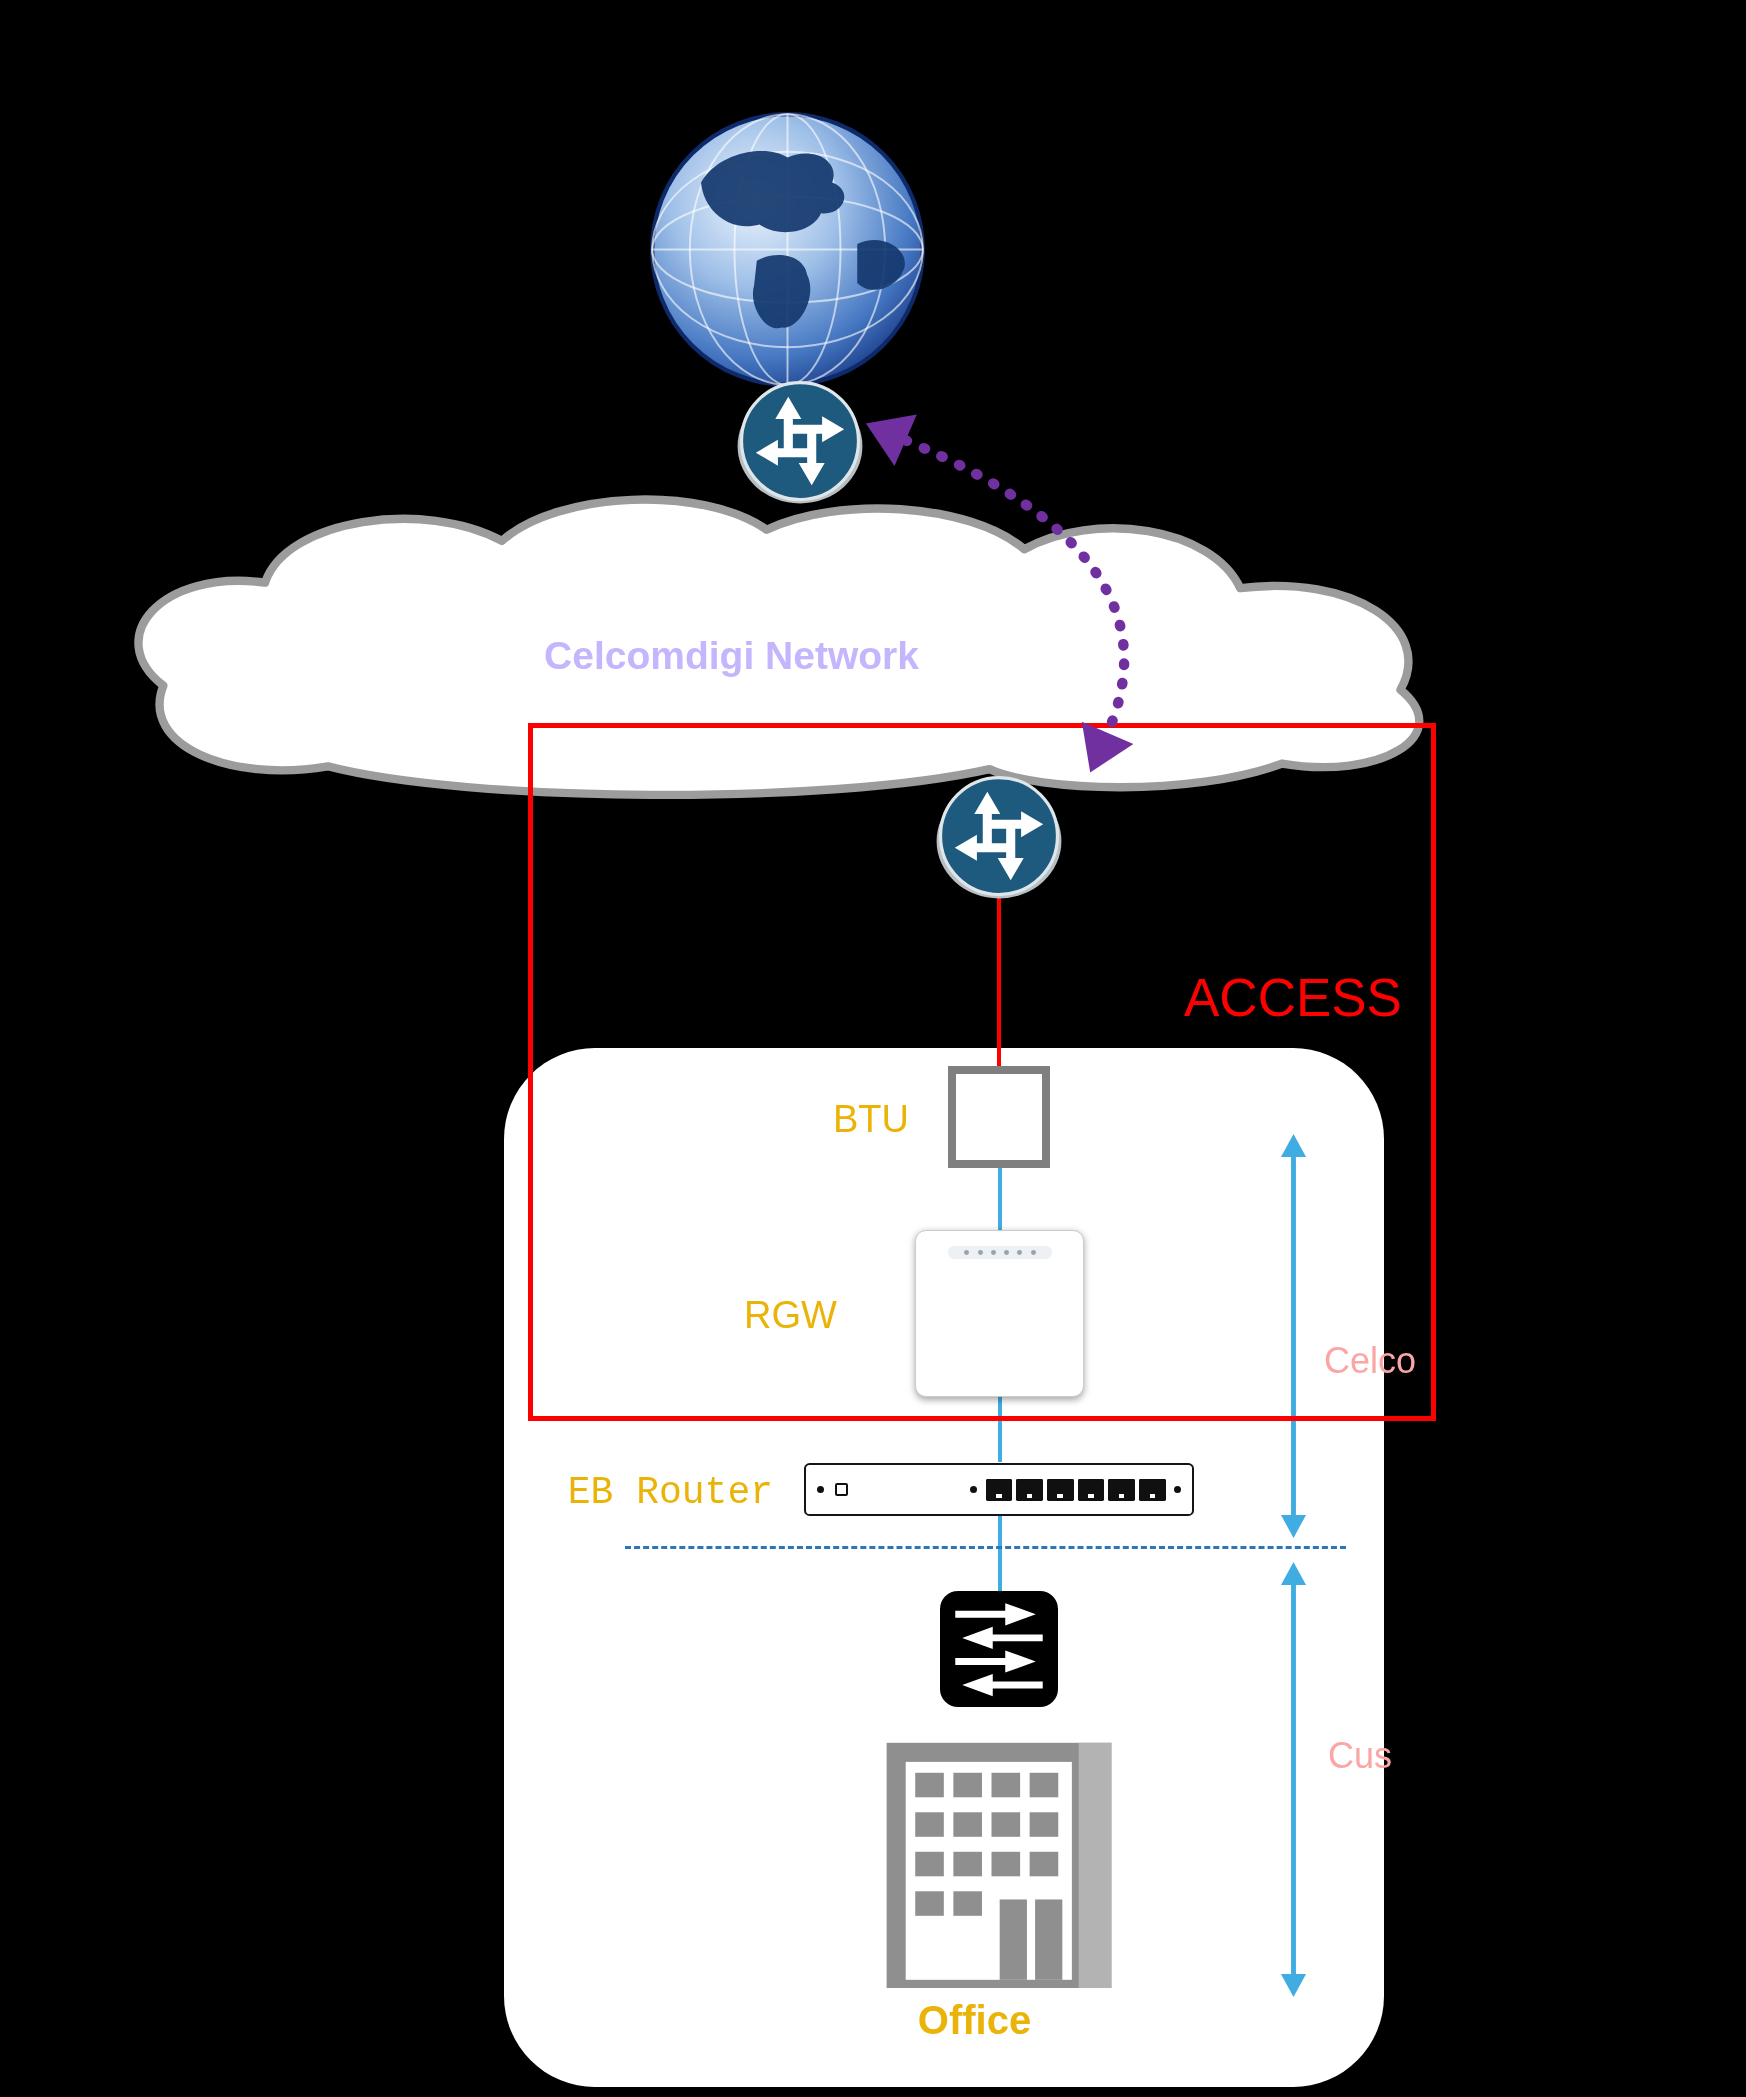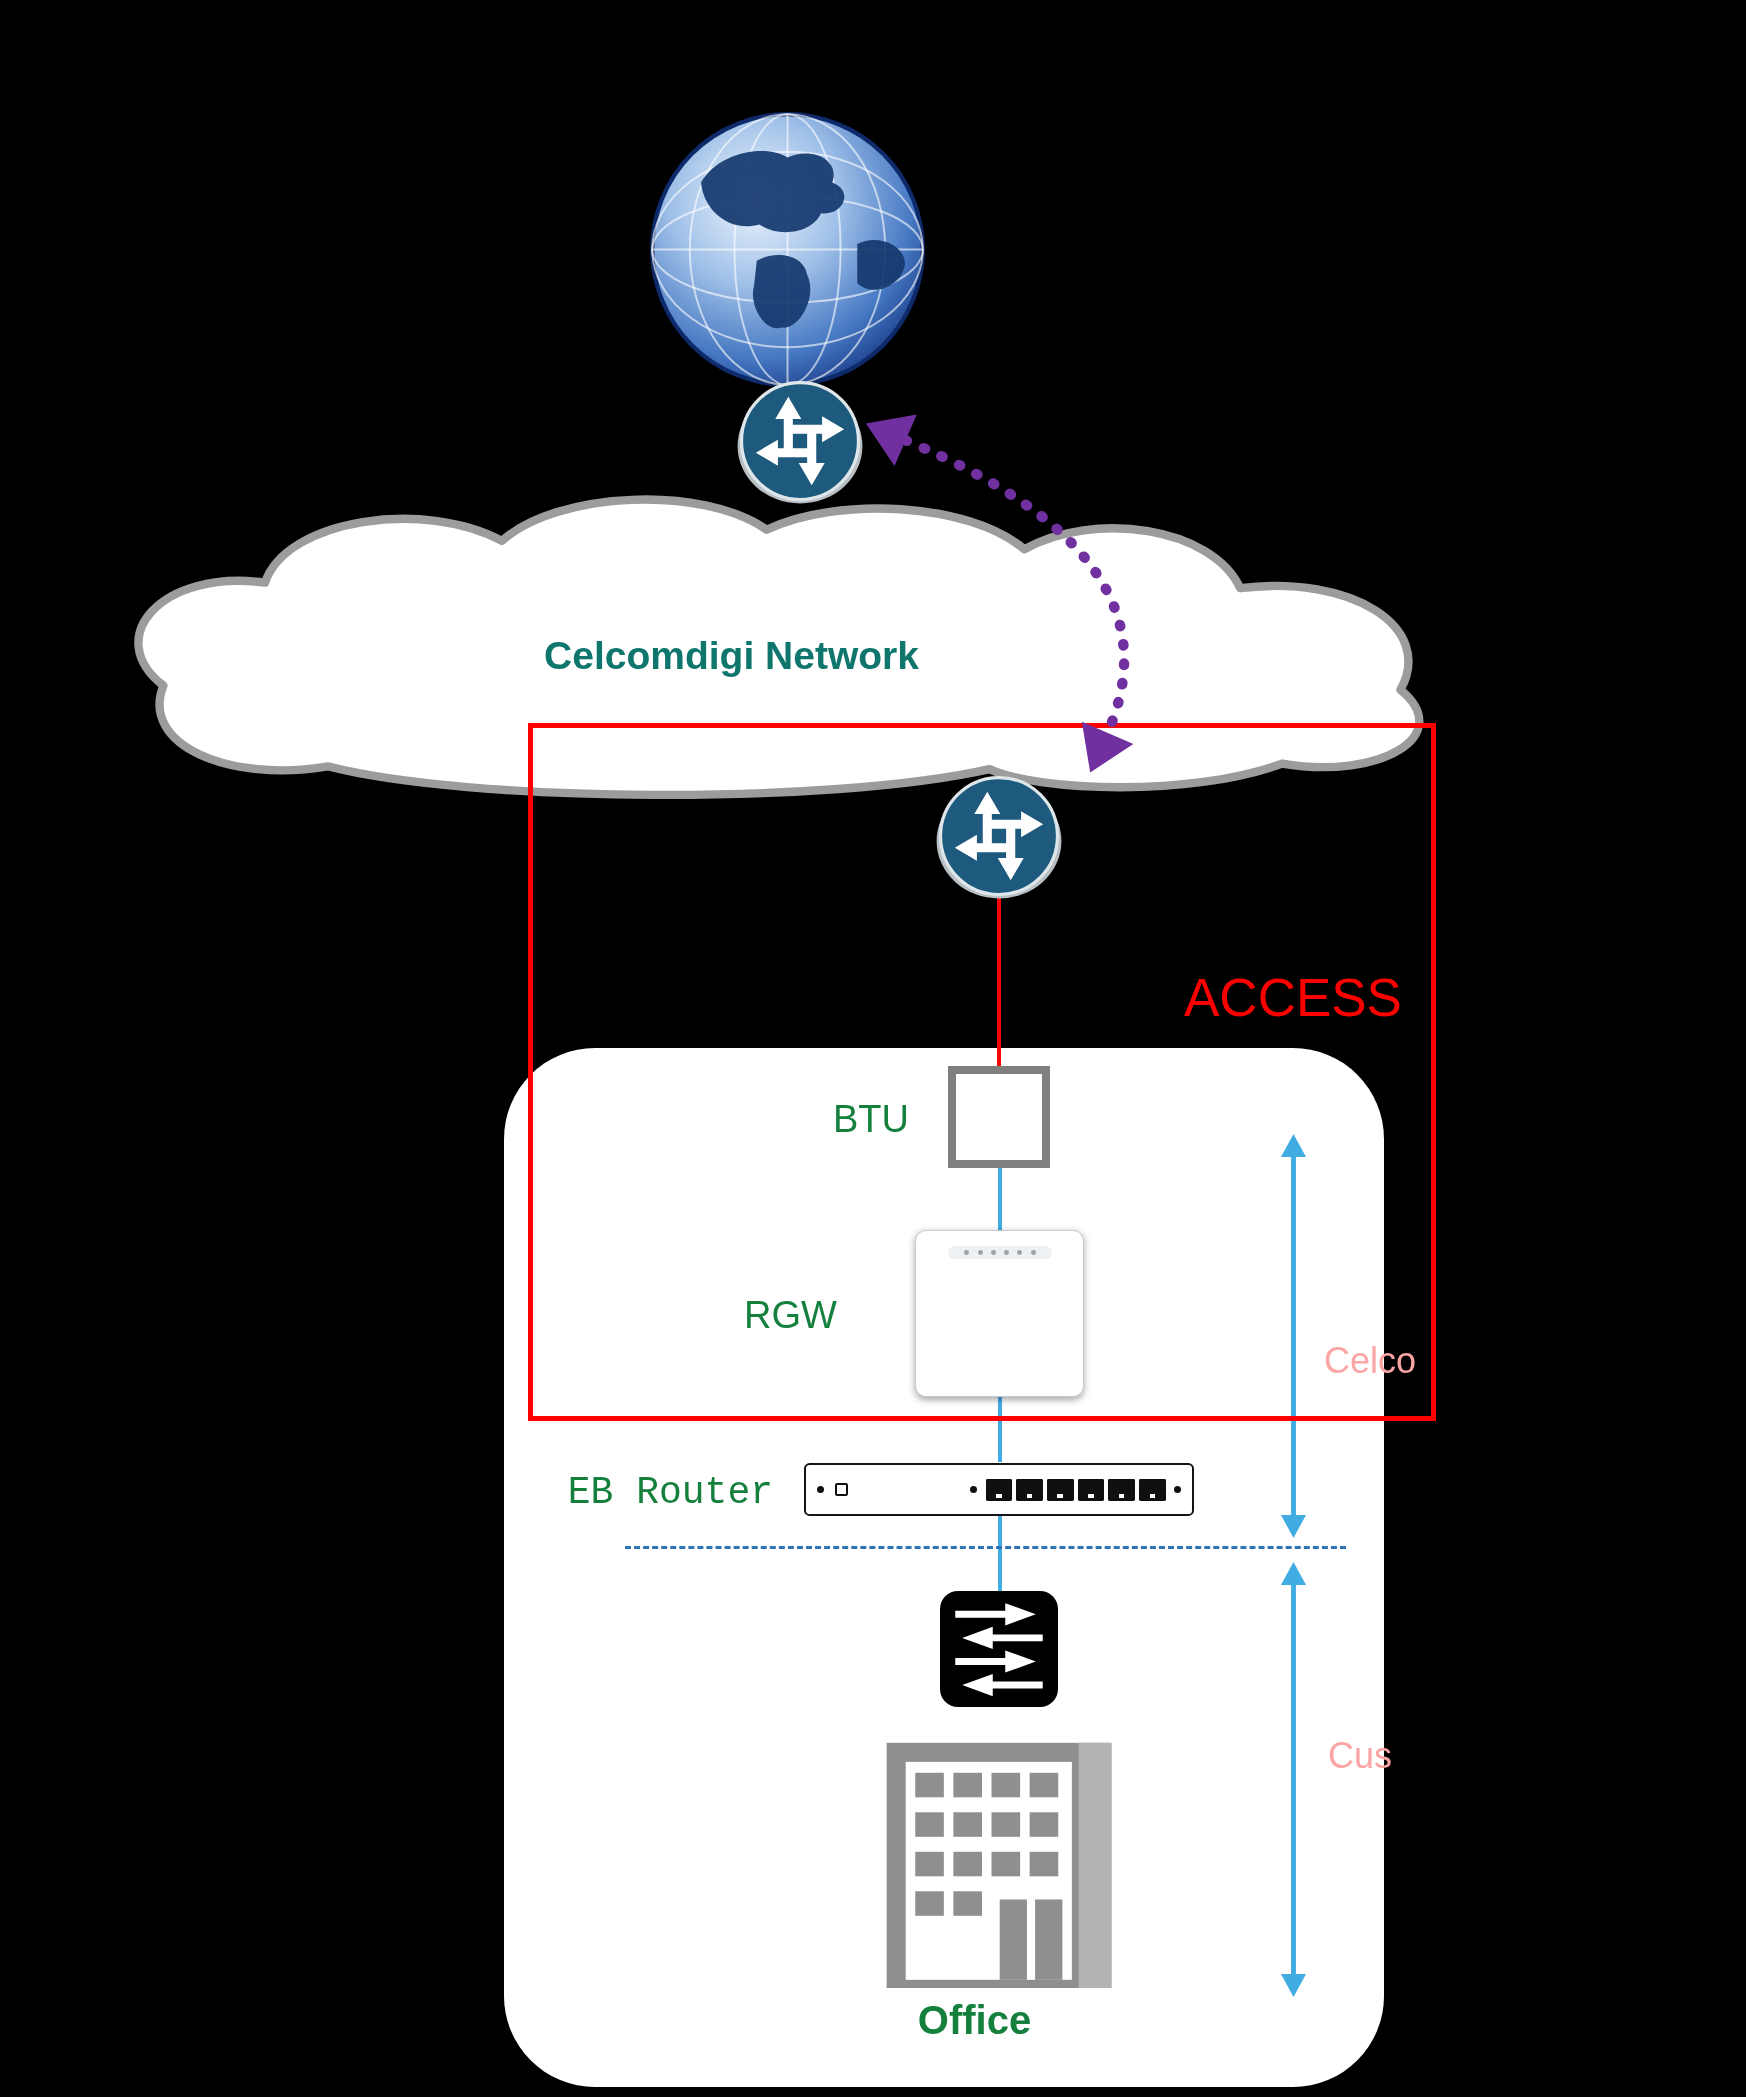--- a/index.html
+++ b/index.html
@@ -12,21 +12,21 @@
 
   
   .globe { left:648px; top:110px; width:279px; height:279px; z-index:3; }
   .router { width:130px; height:130px; z-index:8; }
   .router-core   { left:735px; top:376px; }
   .router-access { left:934px; top:771px; }
 
   
   .cloud { left:77px; top:488px; width:1414px; height:334px; z-index:1; }
   .cloud-label { left:418px; top:634px; width:627px; text-align:center;
-                 font-size:39px; font-weight:bold; color:#0f766e; z-index:2; white-space:nowrap; }
+                 font-size:39px; font-weight:bold; color:#c4b5fd; z-index:2; white-space:nowrap; }
 
   
   .purple-arrow { left:836px; top:390px; width:390px; height:446px; z-index:9; }
 
   
   .access-box { left:528px; top:723px; width:908px; height:698px;
                 border:5.6px solid #FF0000; z-index:7; }
   .access-label { left:1184px; top:967px; font-size:53px; font-weight:normal;
                   color:#FF0000; z-index:8; white-space:nowrap; }
 
@@ -66,21 +66,21 @@
   .ports { display:flex; gap:4.2px; margin:0 8.4px; }
   .port { position:relative; width:26.5px; height:22px; background:#101010; border-radius:1.4px; }
   .port i { position:absolute; left:10.4px; bottom:2.1px; width:5.6px; height:4.9px; background:#fff; display:block; }
 
   .switch-box { left:940px; top:1591px; width:118px; height:116px;
                 background:#000; border-radius:18px; z-index:6; }
 
   .building { left:878px; top:1736px; width:242px; height:252px; z-index:6; }
 
   
-  .node-label { font-size:38px; color:#15803d; z-index:6; white-space:nowrap; }
+  .node-label { font-size:38px; color:#eab308; z-index:6; white-space:nowrap; }
   .btu-label { left:756px; top:1098px; width:153px; text-align:right; }
   .rgw-label { left:721px; top:1294px; width:139px; text-align:center; }
   .eb-label  { left:550px;  top:1471px; width:223px; text-align:right;font-family:Liberation Mono, monospace; }
   .office-label { left:870px; top:1998px; width:209px; text-align:center;
                   font-size:40px; font-weight:bold; }
 
   
   .scope-arrow { z-index:5; }
   .scope1 { left:1276px; top:1132px; width:35px; height:408px; }
   .scope2 { left:1276px; top:1560px; width:35px; height:439px; }

